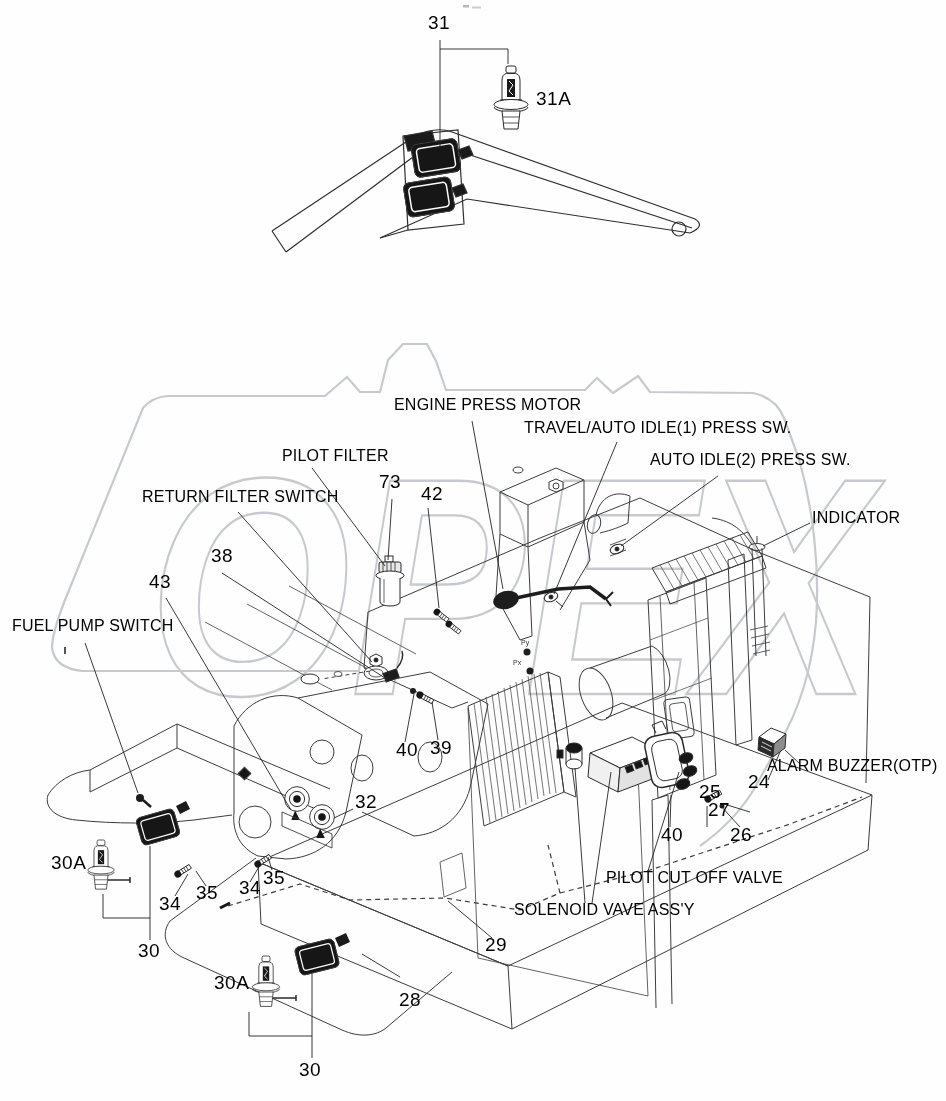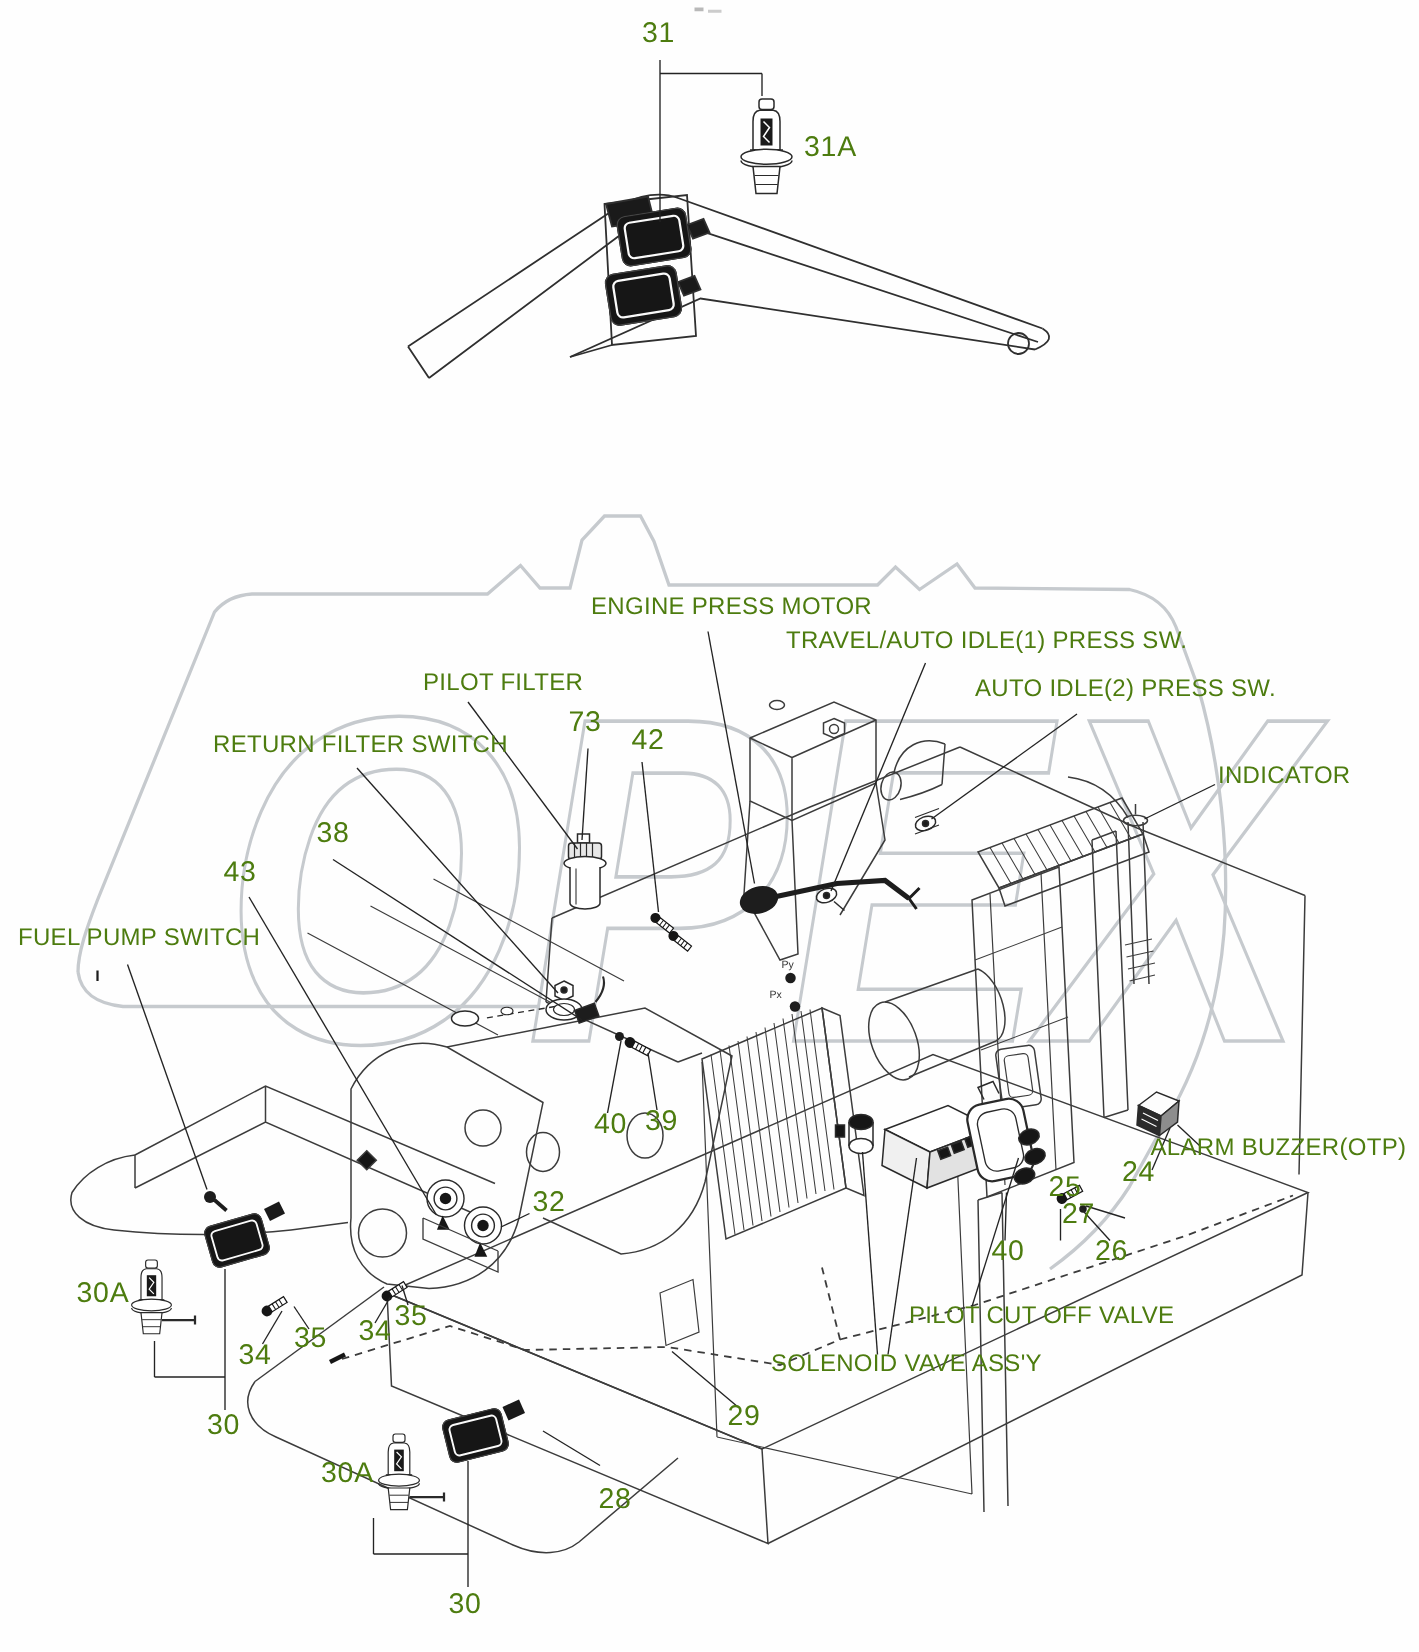--- a/index.html
+++ b/index.html
@@ -2,21 +2,21 @@
 <html><head>
 <meta charset="utf-8">
 <style>
   html,body{margin:0;padding:0;background:#ffffff;}
   .stage{
     position:relative;width:946px;height:1101px;background:#fefefe;
     font-family:"Liberation Sans", sans-serif;overflow:hidden;
   }
   .stage svg{position:absolute;left:0;top:0;}
   .lbl{
-    position:absolute;font-size:16px;line-height:1.05;color:#4d7c0f;
+    position:absolute;font-size:16px;line-height:1.05;color:#000000;
     letter-spacing:.2px;white-space:nowrap;
   }
   .num{font-size:19px;letter-spacing:.5px;}
   .wm-text{
     font-family:"Liberation Sans", sans-serif;
     font-style:italic;font-weight:bold;
   }
 </style>
 </head>
 <body>

